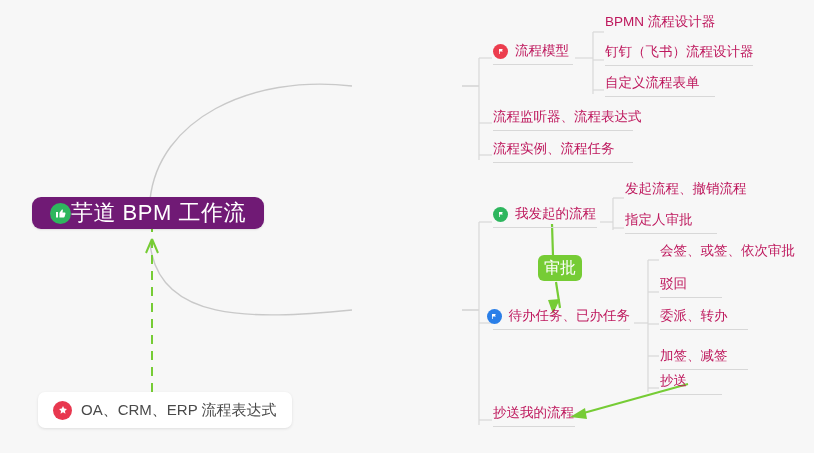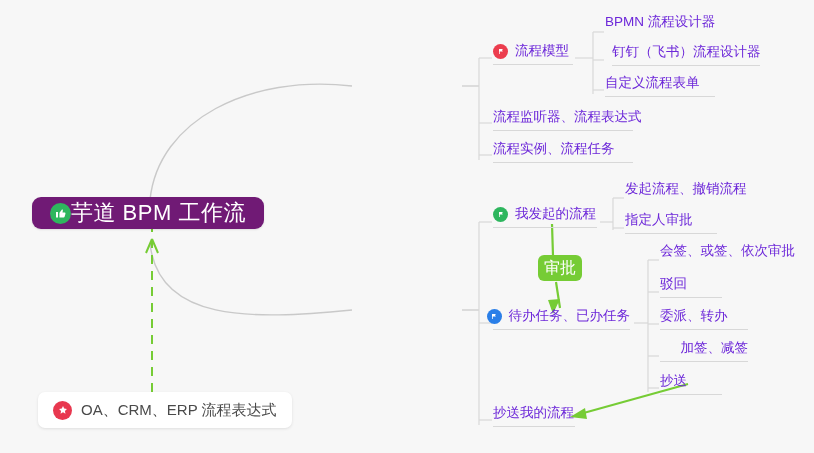--- a/index.html
+++ b/index.html
@@ -49,21 +49,21 @@
   
   .leaf{
     position:absolute;
     display:flex;align-items:center;gap:7px;
     white-space:nowrap;
     box-sizing:border-box;
     padding-bottom:4px;
     border-bottom:1px solid #d8d8d8;
   }
   .leaf.no-rule{border-bottom:none;}
-  .leaf-label{color:#6d28d9;font-size:13.5px;}
+  .leaf-label{color:#be185d;font-size:13.5px;}
 
   
   .badge{
     position:absolute;
     background:#76cc35;
     color:#ffffff;
     border-radius:6px;
     font-size:16px;
     padding:5px 6px;
     line-height:1;
@@ -148,21 +148,21 @@
   </div>
 
   <div class="leaf" style="left:493px;top:140px;width:140px;">
     <span class="leaf-label">流程实例、流程任务</span>
   </div>
 
   <div class="leaf no-rule" style="left:605px;top:13px;width:148px;">
     <span class="leaf-label">BPMN 流程设计器</span>
   </div>
 
-  <div class="leaf" style="left:605px;top:43px;width:148px;margin-left:7px;">
+  <div class="leaf" style="left:605px;top:43px;width:148px;">
     <span class="leaf-label">钉钉（飞书）流程设计器</span>
   </div>
 
   <div class="leaf" style="left:605px;top:74px;width:110px;">
     <span class="leaf-label">自定义流程表单</span>
   </div>
 
   <div class="leaf" style="left:493px;top:205px;width:104px;">
     <span class="icon-circle" style="background:#2eb65e;width:15px;height:15px;">
       <svg width="8" height="8" viewBox="0 0 24 24" fill="#ffffff">
@@ -198,21 +198,21 @@
   </div>
 
   <div class="leaf" style="left:660px;top:275px;width:62px;">
     <span class="leaf-label">驳回</span>
   </div>
 
   <div class="leaf" style="left:660px;top:307px;width:88px;">
     <span class="leaf-label">委派、转办</span>
   </div>
 
-  <div class="leaf" style="left:660px;top:339px;width:88px;justify-content:flex-end;">
+  <div class="leaf" style="left:660px;top:347px;width:88px;">
     <span class="leaf-label">加签、减签</span>
   </div>
 
   <div class="leaf" style="left:660px;top:372px;width:62px;">
     <span class="leaf-label">抄送</span>
   </div>
 
   <div class="badge" style="left:538px;top:255px;">审批</div>
 
   <div class="card-node" style="left:38px;top:392px;">

